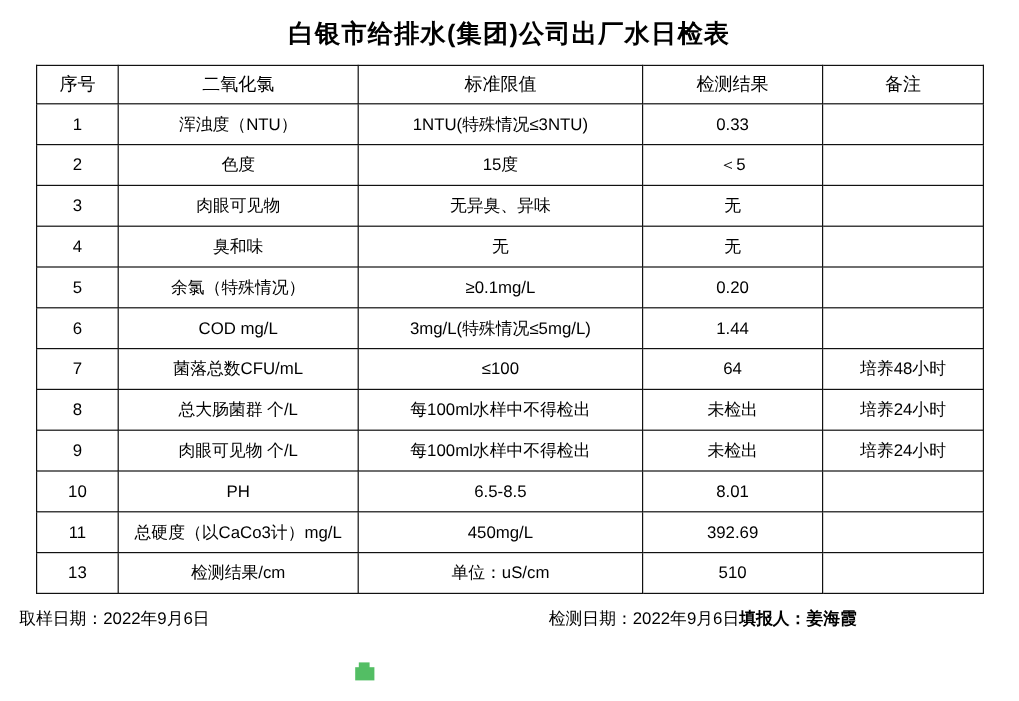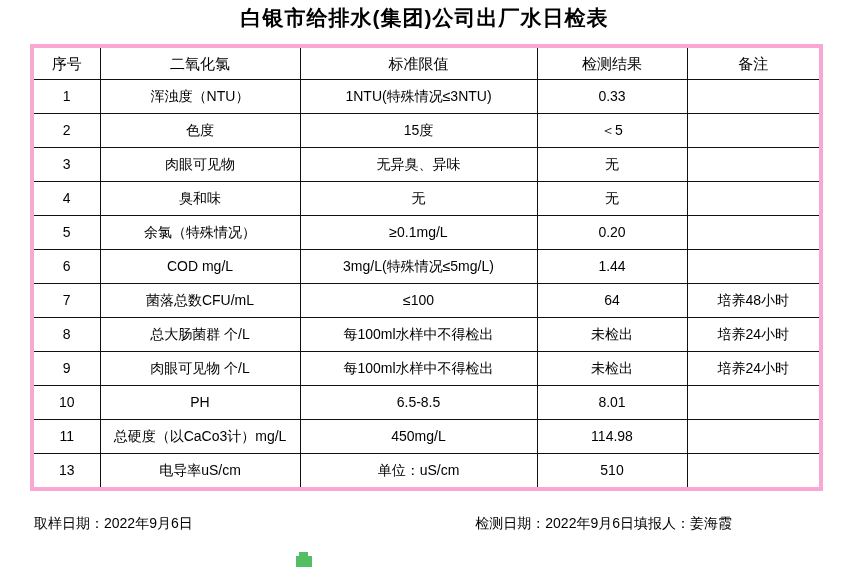--- a/index.html
+++ b/index.html
@@ -18,32 +18,32 @@
     position: relative;
     width: 849px;
     height: 584px;
     box-sizing: border-box;
   }
   .title {
     text-align: center;
     font-size: 21px;
     font-weight: bold;
     letter-spacing: 1px;
-    padding-top: 4px;
+    padding-top: 14px;
     padding-bottom: 12px;
     color: #000;
   }
   .table-wrap {
     padding: 0 30px;
   }
   table.report {
     width: 789px;
     border-collapse: collapse;
     table-layout: fixed;
-    border: 4px solid #f9a8d4;
+    border: 1px solid #f9a8d4;
   }
   table.report td, table.report th {
     border: 1px solid #111;
     height: 33px;
     font-size: 14px;
     font-weight: normal;
     text-align: center;
     vertical-align: middle;
     padding: 0 2px;
     color: #000;
@@ -52,29 +52,29 @@
   table.report thead td {
     font-size: 15px;
     height: 31px;
   }
   .col-no { width: 68px; }
   .col-item { width: 200px; }
   .col-std { width: 237px; }
   .col-res { width: 150px; }
   .col-note { width: 134px; }
   .footer {
-    padding: 0 34px;
-    margin-top: 24px;
+    padding: 0 16px;
+    margin-top: 12px;
     font-size: 14px;
     display: flex;
     align-items: center;
   }
   .footer .f-left { width: 300px; text-align: left; }
   .footer .f-mid { width: 300px; text-align: right; }
-  .footer .f-right { flex: 1; text-align: left; }
+  .footer .f-right { flex: 1; text-align: left; font-weight: bold; }
   .mark {
     position: absolute;
     left: 296px;
     top: 556px;
     width: 16px;
     height: 11px;
     background: #36b34a;
     opacity: 0.85;
   }
   .mark:after {
@@ -180,26 +180,26 @@
           <td>10</td>
           <td>PH</td>
           <td>6.5-8.5</td>
           <td>8.01</td>
           <td></td>
         </tr>
         <tr>
           <td>11</td>
           <td>总硬度（以CaCo3计）mg/L</td>
           <td>450mg/L</td>
-          <td>114.98</td>
+          <td>392.69</td>
           <td></td>
         </tr>
         <tr>
           <td>13</td>
-          <td>电导率uS/cm</td>
+          <td>检测结果/cm</td>
           <td>单位：uS/cm</td>
           <td>510</td>
           <td></td>
         </tr>
       </tbody>
     </table>
   </div>
 
   <div class="footer">
     <div class="f-left">取样日期：2022年9月6日</div>

